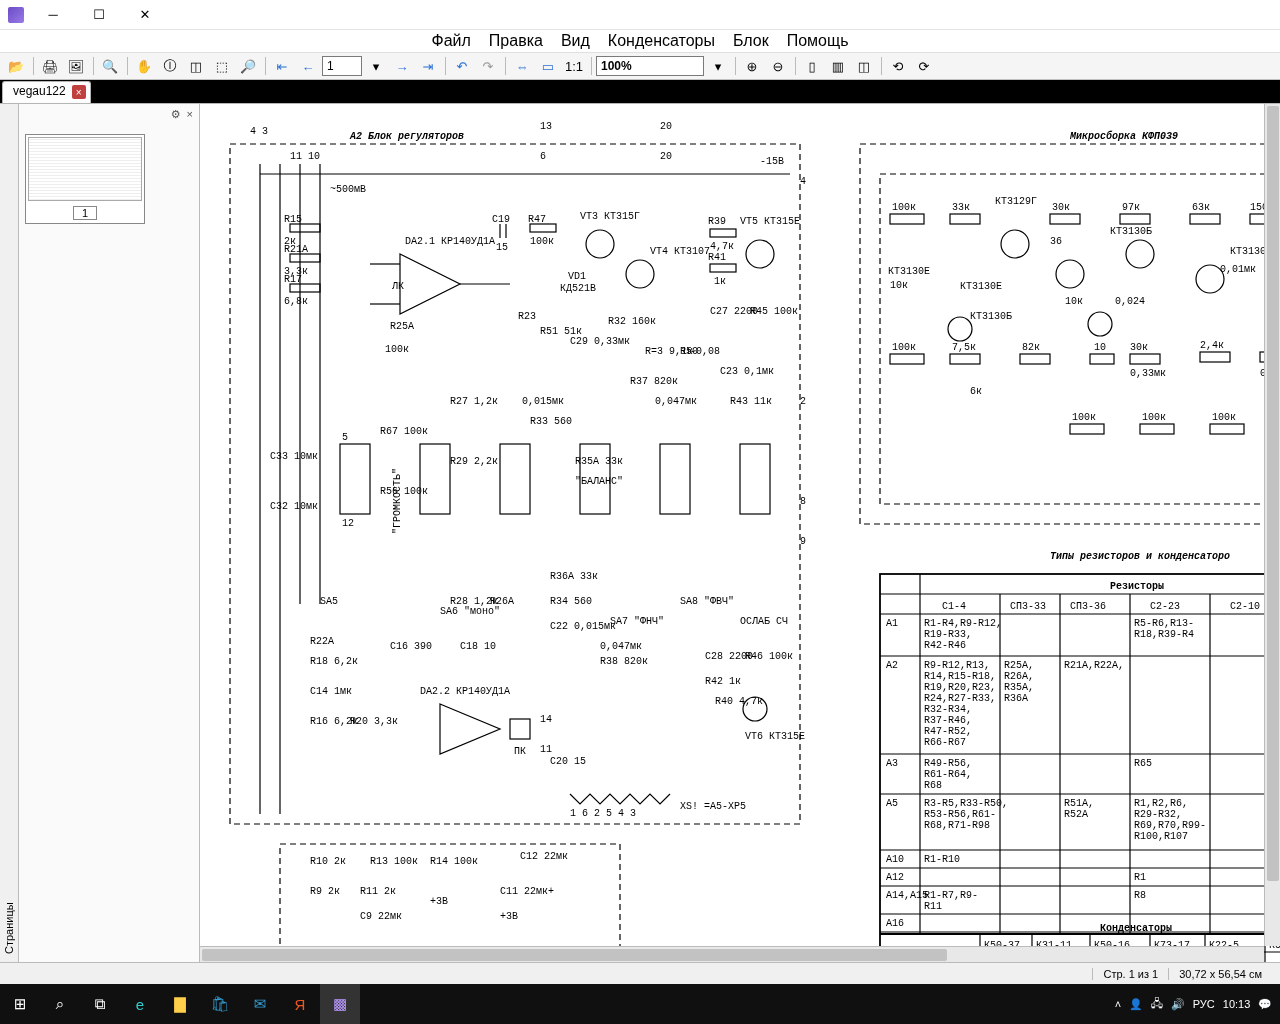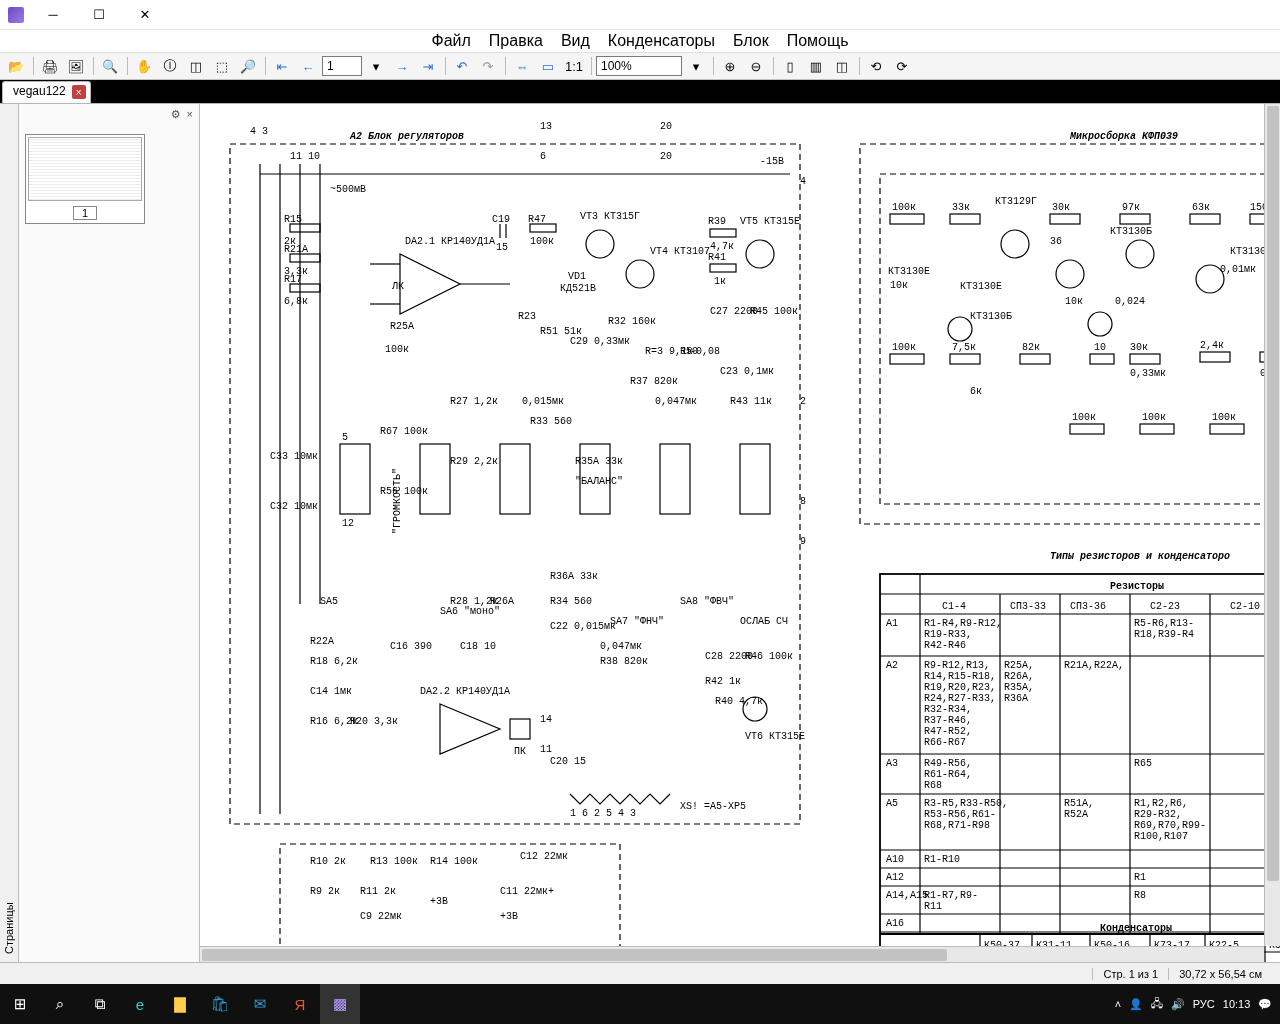--- a/index.html
+++ b/index.html
@@ -9,21 +9,21 @@
 .titlebar .title { font-size:12px; flex:1; color:#000; }
 .win-btn { width:46px; height:30px; display:flex; align-items:center; justify-content:center; font-size:13px; color:#000; }
 .menubar { height:22px; display:flex; align-items:center; padding:0 4px; font-size:16px; gap:2px;justify-content:center; }
 .menubar .mi { padding:2px 8px; }
 .toolbar { height:28px; display:flex; align-items:center; padding:2px 4px; gap:2px; border-top:1px solid #e0e0e0; border-bottom:1px solid #c0c0c0; background:#f5f5f5; }
 .tb { width:24px; height:22px; display:flex; align-items:center; justify-content:center; border:1px solid transparent; border-radius:2px; font-size:13px; }
 .tb.sep { width:6px; border:none; background:none; position:relative; }
 .tb.sep::after { content:""; position:absolute; left:3px; top:2px; bottom:2px; width:1px; background:#bbb; }
 .pagebox,.zoombox { height:20px; border:1px solid #7a7a7a; background:#fff; font-size:12px; padding:0 4px; }
 .pagebox { width:40px; }
-.zoombox { width:86px; }
+.zoombox { width:108px;font-weight:bold; }
 .tabstrip { height:24px; background:#000000; display:flex; align-items:flex-end; border-bottom:1px solid #b5b5b5; padding-left:2px; }
 .tab { height:22px; padding:2px 24px 0 10px; font-size:12px; border:1px solid #b5b5b5; border-bottom:none; background:#fdfdfd; border-radius:3px 3px 0 0; position:relative; }
 .tab .x { position:absolute; right:4px; top:3px; width:14px; height:14px; background:#c04040; color:#fff; font-size:10px; display:flex; align-items:center; justify-content:center; border-radius:2px; }
 .body { display:flex; height:calc(1024px - 30px - 22px - 28px - 24px - 22px - 40px); }
 .sidebar { width:200px; border-right:1px solid #bbb; background:#fafafa; display:flex; }
 .sidetab { writing-mode:vertical-rl; transform:rotate(180deg); font-size:11px; padding:8px 3px; border-left:1px solid #bbb; background:#f0f0f0; }
 .thumbs { flex:1; padding:6px; position:relative; }
 .thumbs .tools { position:absolute; right:6px; top:4px; font-size:11px; color:#555; display:flex; gap:6px; }
 .thumb { margin-top:24px; width:120px; border:1px solid #888; background:#fff; padding:2px; text-align:center; }
 .thumb-img { width:114px; height:64px; background:repeating-linear-gradient(0deg,#eee 0,#eee 1px,#fff 1px,#fff 3px),repeating-linear-gradient(90deg,#eee 0,#eee 1px,#fff 1px,#fff 3px); border:1px solid #aaa; margin-bottom:2px; }

